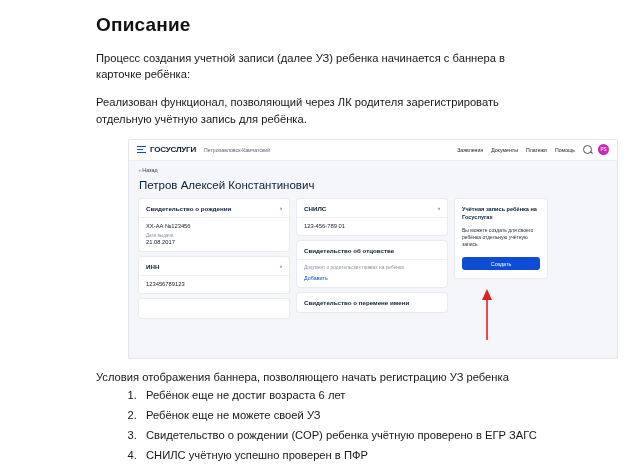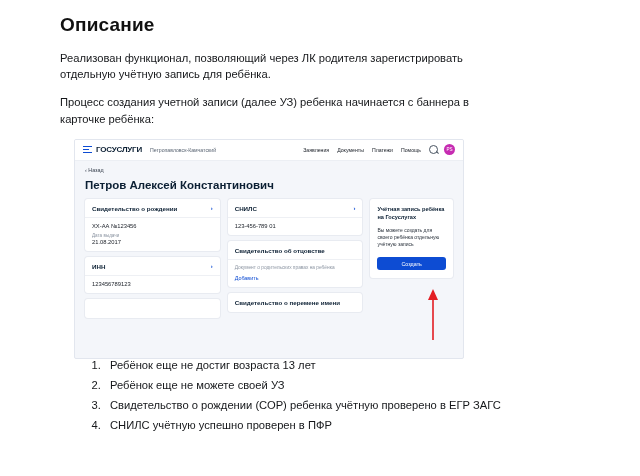--- a/index.html
+++ b/index.html
@@ -12,43 +12,43 @@
     height: 476px;
     overflow: hidden;
     font-family: "Liberation Sans", sans-serif;
     color: #1a1a1a;
   }
   .page {
     position: relative;
     width: 640px;
     height: 476px;
     box-sizing: border-box;
-    padding: 14px 26px 0 60px;
+    padding: 14px 26px 0 96px;
   }
   .doc-title {
     font-size: 19px;
     font-weight: bold;
     color: #111;
     margin: 0 0 14px 0;
     letter-spacing: 0.2px;
   }
   .para {
     font-size: 11.2px;
     line-height: 1.45;
     color: #15171a;
     margin: 0 0 12px 0;
     max-width: 430px;
   }
   
   .shot {
-    width: 390px;
+    width: 490px;
     background: #f4f6fa;
     border: 1px solid #e2e6ee;
     border-radius: 2px;
-    margin: 4px 0 0 14px;
+    margin: 4px 0 0 32px;
     box-sizing: border-box;
     padding: 0 0 6px 0;
     overflow: hidden;
     position: relative;
     height: 220px;
   }
   .gos-header {
     height: 20px;
     background: #ffffff;
     display: flex;
@@ -120,21 +120,21 @@
   .shot-body {
     padding: 6px 10px 0 10px;
   }
   .back-link {
     font-size: 5.4px;
     color: #3a4350;
     margin-bottom: 6px;
   }
   .person-name {
     font-size: 11.5px;
-    font-weight: bold;
+    font-weight: normal;
     color: #0b1f33;
     margin-bottom: 8px;
   }
   .cols {
     display: flex;
     gap: 8px;
     align-items: flex-start;
   }
   .col { display: flex; flex-direction: column; gap: 6px; }
   .col-1 { width: 150px; }
@@ -239,22 +239,22 @@
     padding-left: 6px;
   }
 </style>
 </head>
 <body>
 
 <div class="page">
 
   <h1 class="doc-title">Описание</h1>
 
+  <p class="para">Процесс создания учетной записи (далее УЗ) ребенка начинается с баннера в карточке ребёнка:</p>
   <p class="para">Реализован функционал, позволяющий через ЛК родителя зарегистрировать отдельную учётную запись для ребёнка.</p>
-  <p class="para">Процесс создания учетной записи (далее УЗ) ребенка начинается с баннера в карточке ребёнка:</p>
 
   <div class="shot">
 
     <div class="gos-header">
       <span class="burger">
           <i></i>
           <i></i>
           <i></i>
         </span>
       <span class="gos-logo">ГОСУСЛУГИ</span>
@@ -331,20 +331,21 @@
 
       </div>
     </div>
 
     <svg class="arrow" viewBox="0 0 12 52">
       <line x1="6" y1="52" x2="6" y2="10" stroke="#e31e24" stroke-width="1.6"></line>
       <polygon points="6,1 11,12 1,12" fill="#e31e24"></polygon>
     </svg>
   </div>
 
+  <div class="cond-title">Условия отображения баннера, позволяющего начать регистрацию УЗ ребенка</div>
   <ol class="cond">
-    <li>Ребёнок еще не достиг возраста 13 лет</li>
+    <li>Ребёнок еще не достиг возраста 6 лет</li>
     <li>Ребёнок еще не можете своей УЗ</li>
     <li>Свидетельство о рождении (СОР) ребенка учётную проверено в ЕГР ЗАГС</li>
     <li>СНИЛС учётную успешно проверен в ПФР</li>
   </ol>
 
 </div>
 
 </body></html>

